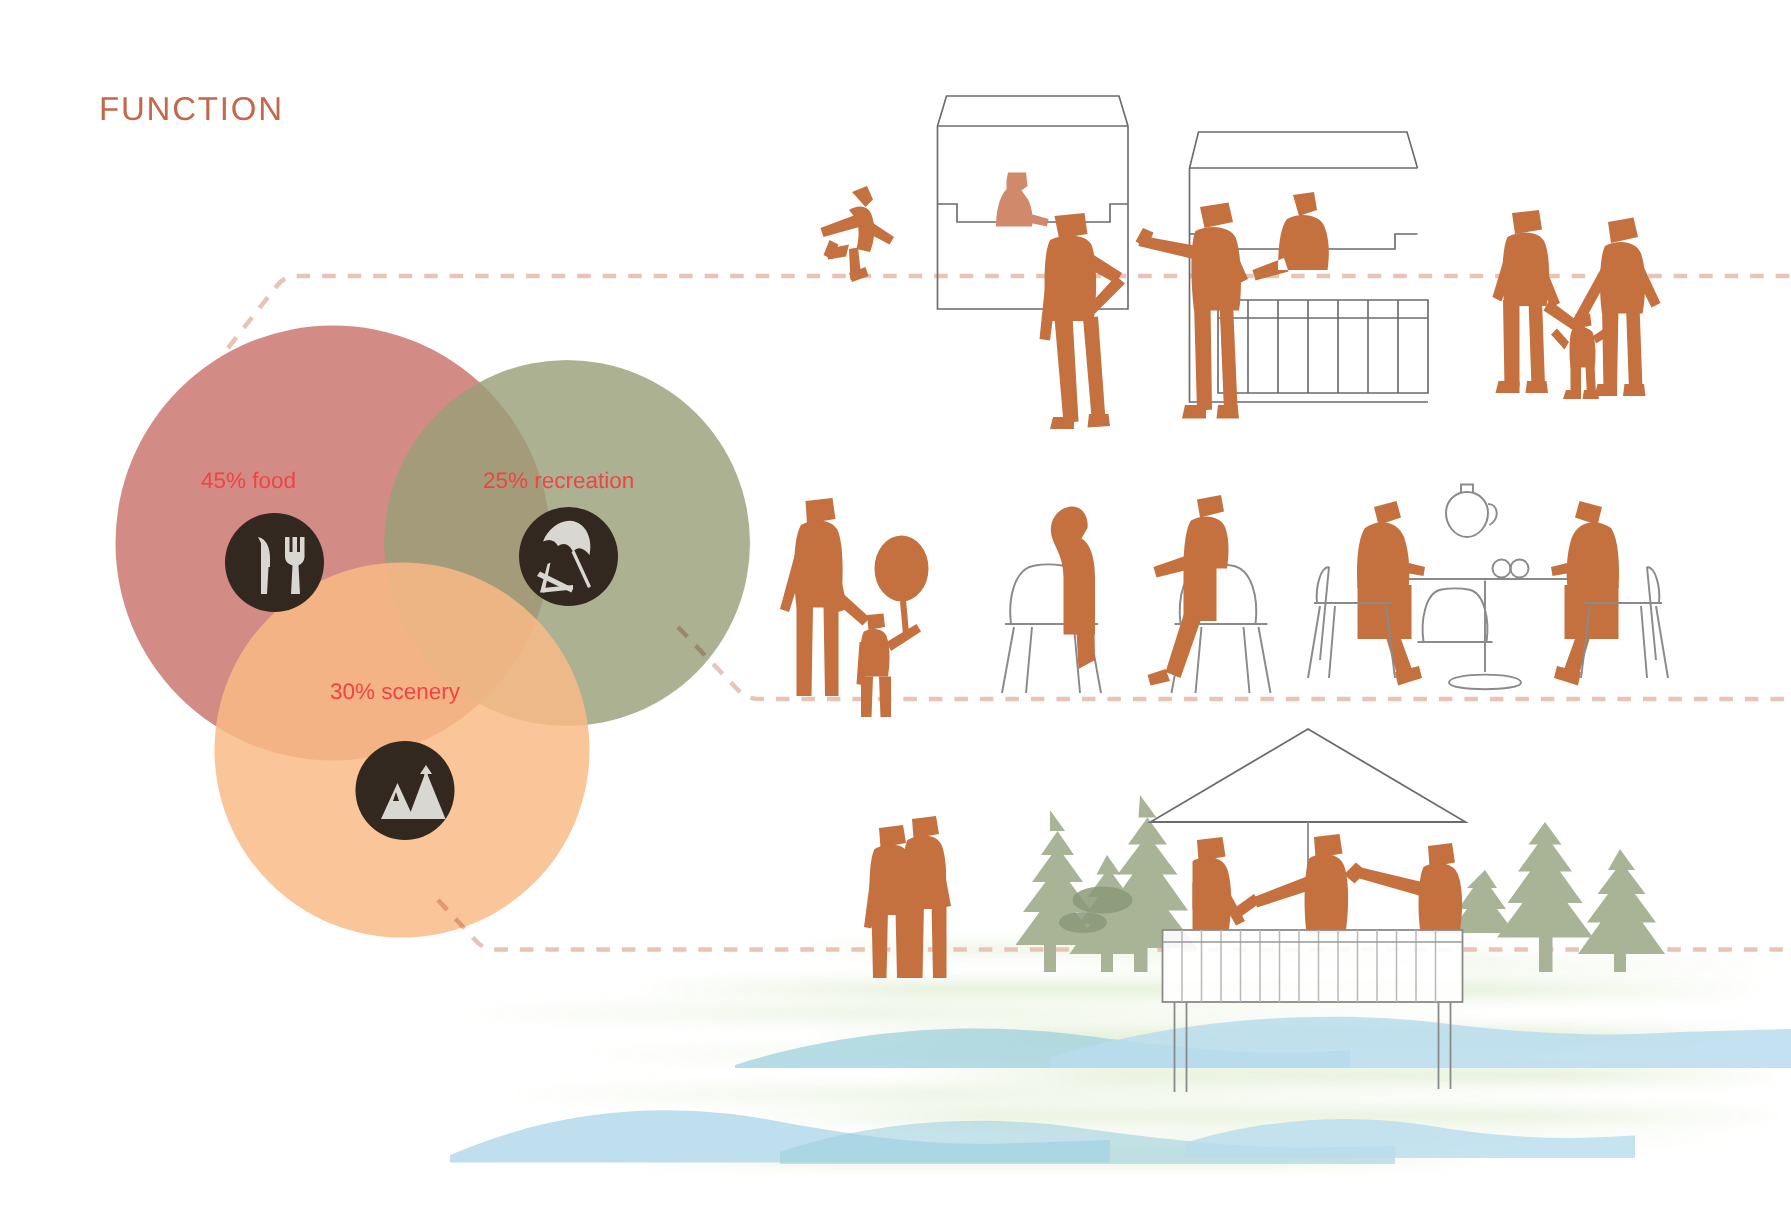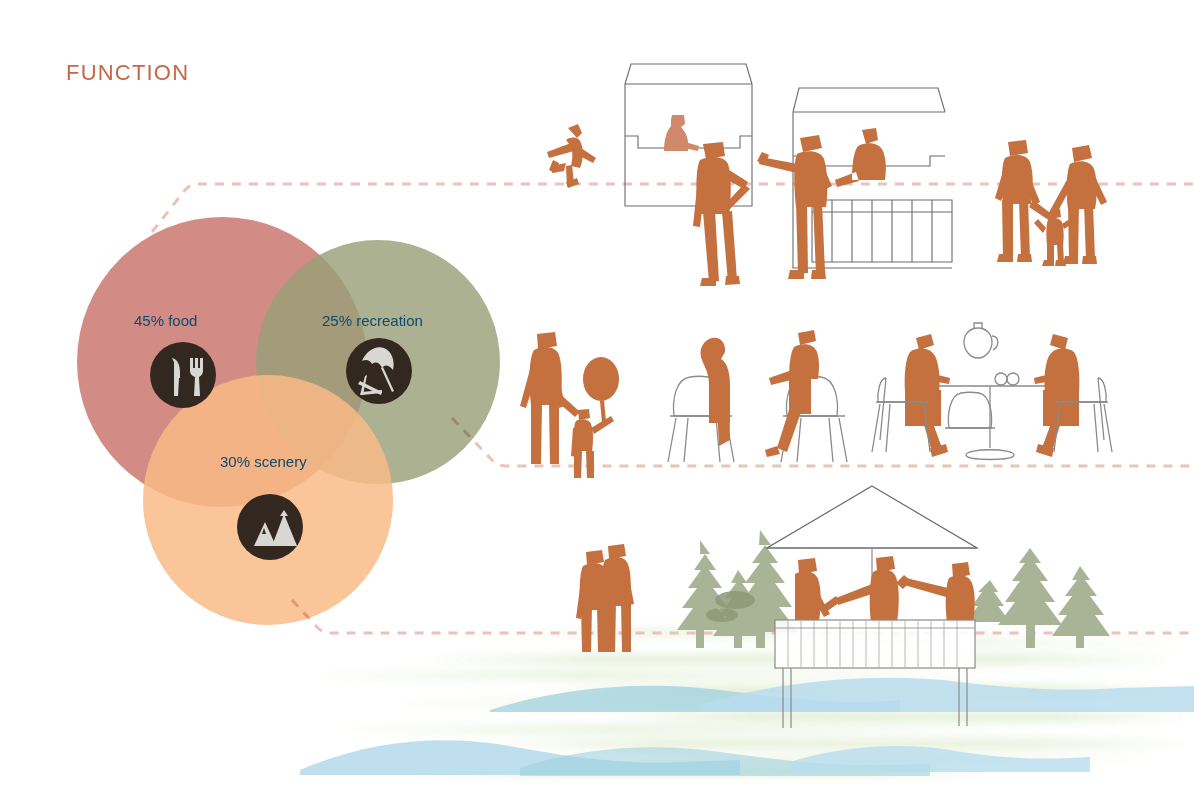--- a/index.html
+++ b/index.html
@@ -35,21 +35,21 @@
   .svg-layer {
     position: absolute;
     left: 0;
     top: 0;
     width: 1194px;
     height: 812px;
   }
   .venn-label {
     position: absolute;
     font-size: 15px;
-    color: #0c4a6e;
+    color: #ef4444;
     font-family: "Liberation Sans", sans-serif;
     white-space: nowrap;
   }
   #lbl-food { left: 134px; top: 312px; }
   #lbl-rec  { left: 322px; top: 312px; }
   #lbl-scen { left: 220px; top: 453px; }
 </style>
 </head>
 <body>
 

